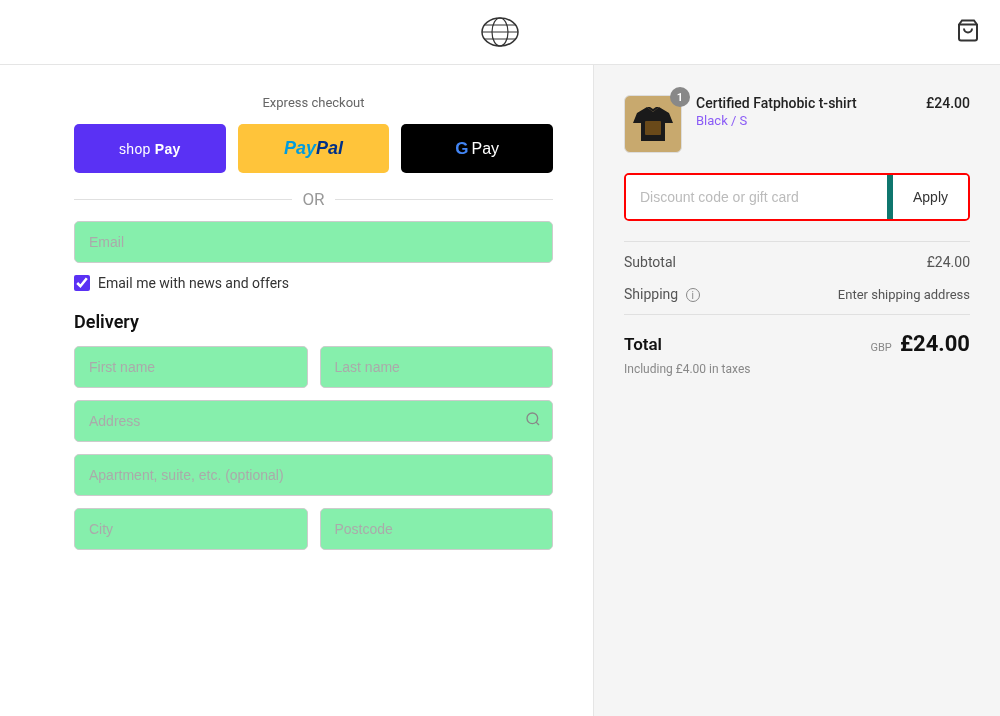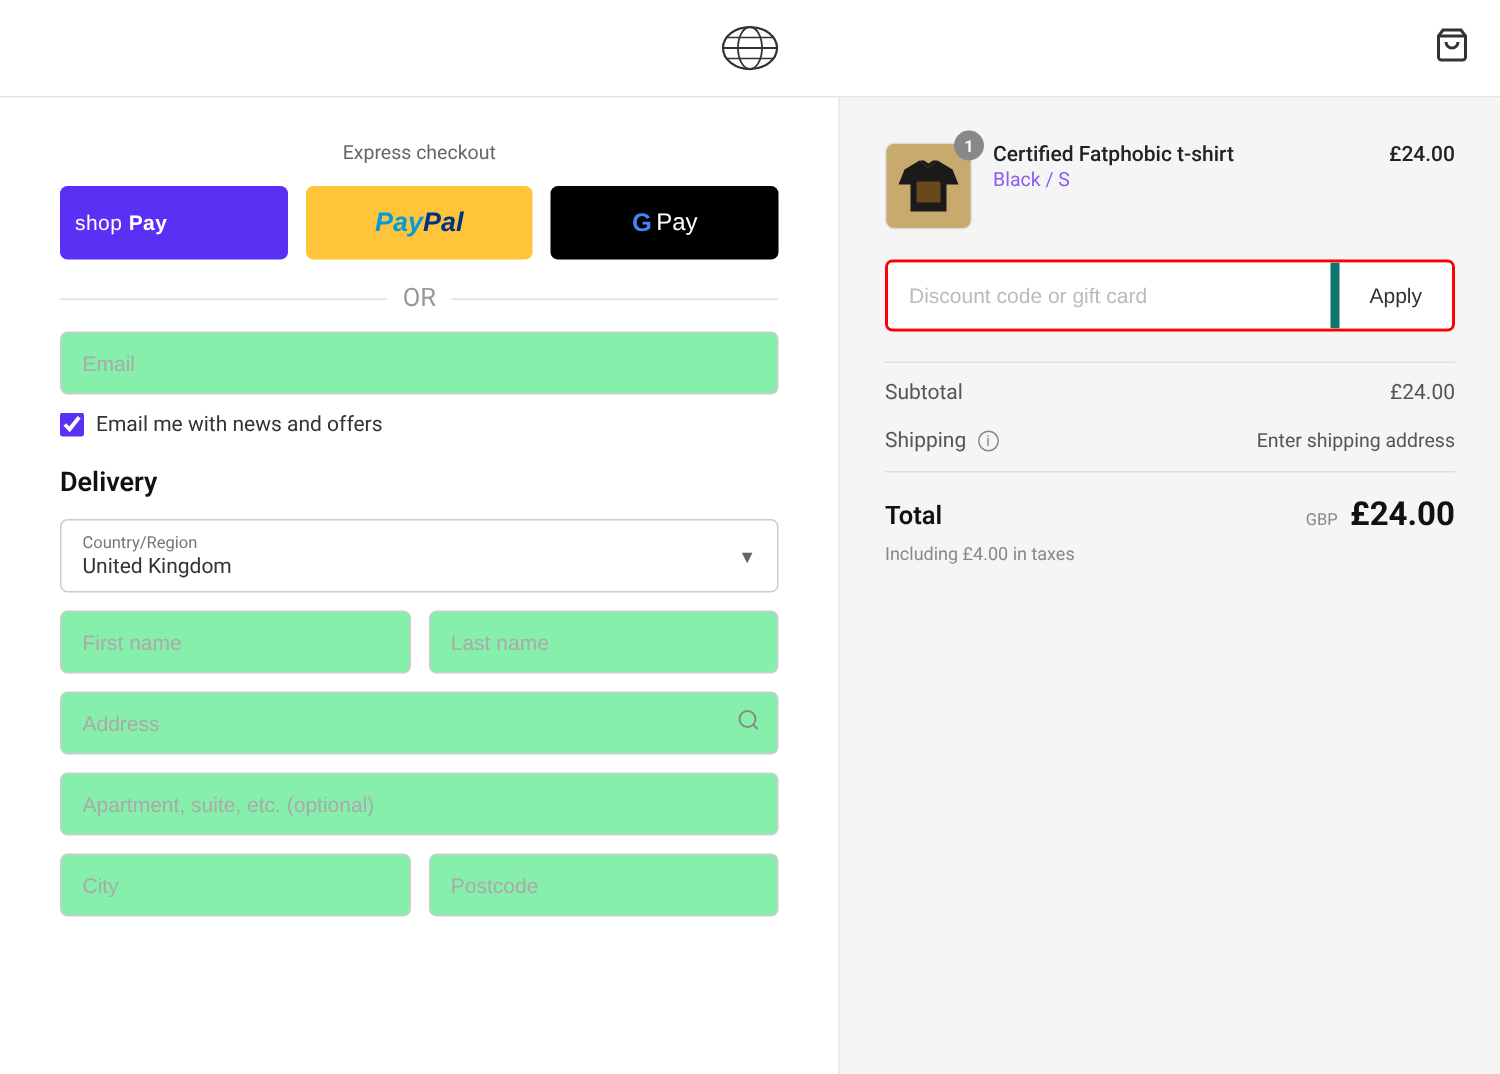--- a/index.html
+++ b/index.html
@@ -26,20 +26,21 @@
       top: 50%;
       transform: translateY(-50%);
       cursor: pointer;
       color: #333;
     }
 
     
     .main-layout {
       display: flex;
       min-height: calc(100vh - 65px);
+      padding-left: 34px;
     }
 
     
     .left-panel {
       flex: 0 0 560px;
       padding: 30px 40px;
       border-right: 1px solid #e5e5e5;
       background: #fff;
     }
 
@@ -67,20 +68,21 @@
       background: #5a31f4;
       color: #fff;
       border: none;
       border-radius: 5px;
       padding: 14px 10px;
       font-size: 15px;
       font-weight: 600;
       cursor: pointer;
       display: flex;
       align-items: center;
+      justify-content: center;
       gap: 4px;
     }
     .btn-paypal {
       flex: 1;
       background: #ffc43a;
       color: #003087;
       border: none;
       border-radius: 5px;
       padding: 14px 10px;
       font-size: 15px;
@@ -422,25 +424,20 @@
     <input type="email" class="input-field" placeholder="Email" style="">
 
     <div class="checkbox-row">
       <input type="checkbox" checked="" style="">
       <label>Email me with news and offers</label>
     </div>
 
     
     <div class="section-title">Delivery</div>
 
-    <div class="country-select-wrapper">
-      <div class="country-label">Country/Region</div>
-      <div class="country-value">United Kingdom</div>
-      <span class="country-chevron">▼</span>
-    </div>
 
     <div class="name-row">
       <input type="text" class="input-field" placeholder="First name" style="">
       <input type="text" class="input-field" placeholder="Last name" style="">
     </div>
 
     <div class="address-wrapper">
       <input type="text" class="input-field" placeholder="Address" style="">
       <span class="address-search-icon">
         <svg width="16" height="16" viewBox="0 0 24 24" fill="none" stroke="#888" stroke-width="2">

